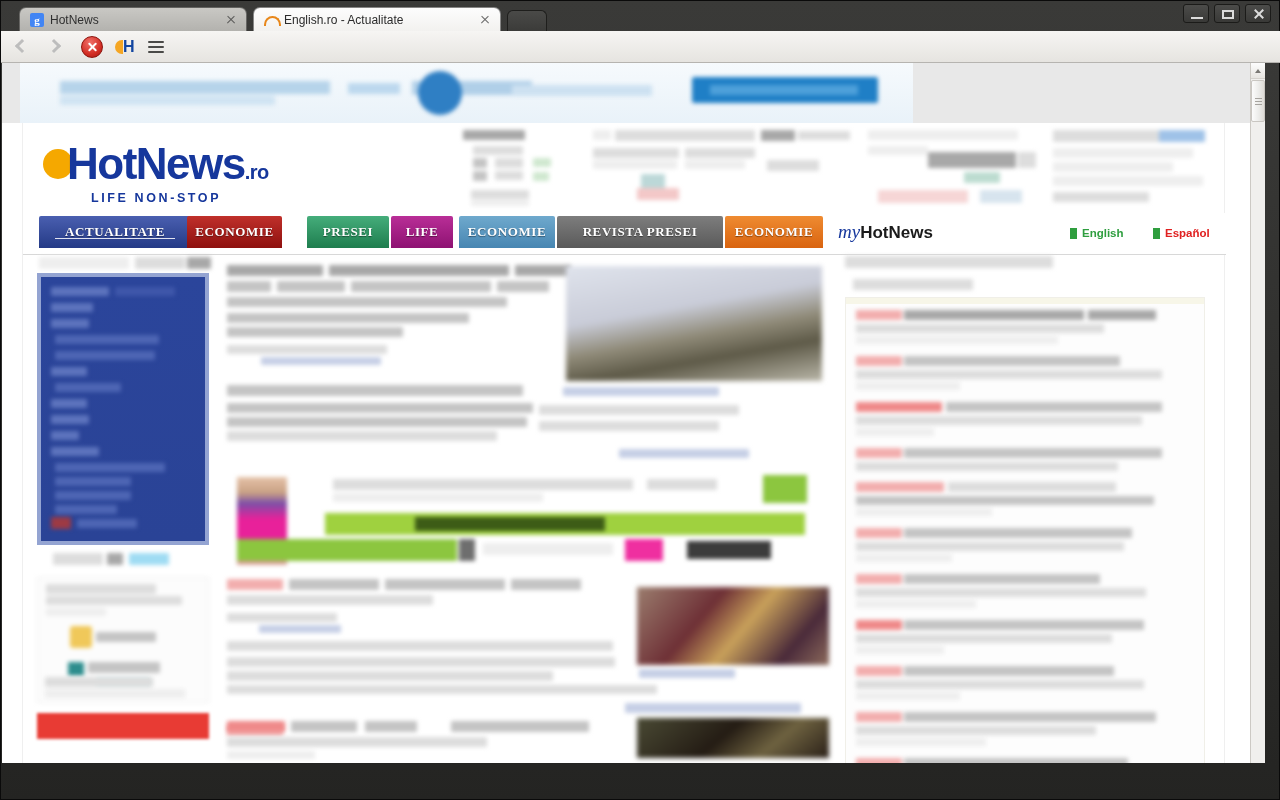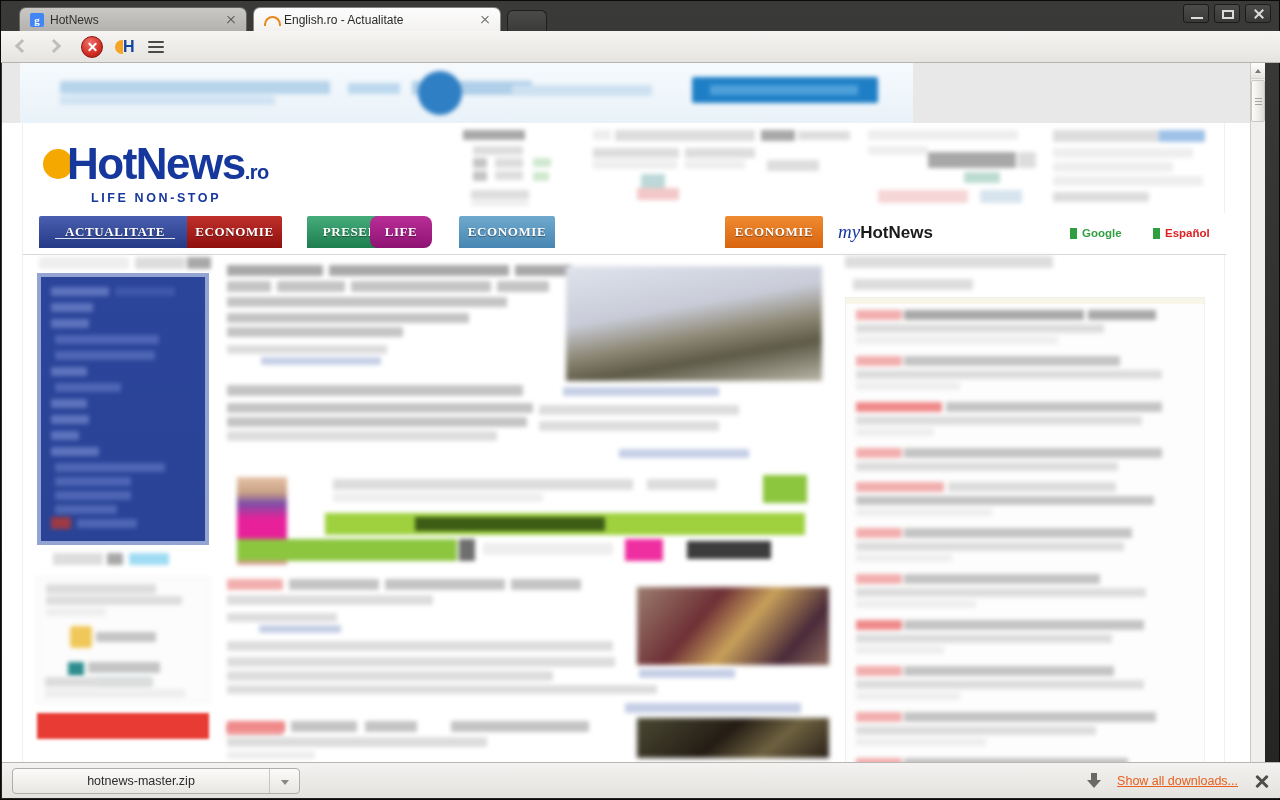--- a/index.html
+++ b/index.html
@@ -486,37 +486,40 @@
         <div id="nav">
           <div class="navitem active" style="left:16px;width:152px;background:linear-gradient(180deg,#4a5fb0,#243a86);">
             <span>ACTUALITATE</span>
           </div>
           <div class="navitem" style="left:164px;width:95px;background:linear-gradient(180deg,#c0302b,#8e100e);">
             <span>ECONOMIE</span>
           </div>
           <div class="navitem" style="left:284px;width:82px;background:linear-gradient(180deg,#45ad7b,#1e7d4e);">
             <span>PRESEI</span>
           </div>
-          <div class="navitem" style="left:347px;width:62px;background:linear-gradient(180deg,#b92e97,#8e1272);border-radius:8px;">
+          <div class="navitem" style="left:368px;width:62px;background:linear-gradient(180deg,#b92e97,#8e1272);">
             <span>LIFE</span>
           </div>
           <div class="navitem" style="left:436px;width:96px;background:linear-gradient(180deg,#6fa9cd,#4786b2);">
             <span>ECONOMIE</span>
           </div>
+          <div class="navitem" style="left:534px;width:166px;background:linear-gradient(180deg,#7d7d7d,#5a5a5a);">
+            <span>REVISTA PRESEI</span>
+          </div>
           <div class="navitem" style="left:702px;width:98px;background:linear-gradient(180deg,#ef8b31,#d96410);">
             <span>ECONOMIE</span>
           </div>
 
           <div id="myhotnews">
             <span class="my">my</span><span>HotNews</span>
           </div>
 
           <div class="langlink" style="left:1047px;color:#2f9e3f;">
             <span class="langflag"></span>
-            <span>Google</span>
+            <span>English</span>
           </div>
           <div class="langlink" style="left:1130px;color:#e02020;">
             <span class="langflag"></span>
             <span>Español</span>
           </div>
         </div>
 
         <div id="content">
 
           <div class="col" id="col-left">
@@ -728,30 +731,14 @@
     <div id="scrollbar">
       <div id="sb-up"></div>
       <div id="sb-thumb">
           <i></i>
           <i></i>
           <i></i>
         </div>
     </div>
   </div>
 
-  <div id="downloadbar">
-    <div id="dl-item">
-      <span id="dl-name">hotnews-master.zip</span>
-      <span id="dl-caret"></span>
-    </div>
-    <div id="dl-right">
-      <span id="dl-arrow">
-          <i></i>
-        </span>
-      <span id="dl-showall">Show all downloads...</span>
-      <span id="dl-close">
-          <i></i>
-          <i></i>
-        </span>
-    </div>
-  </div>
 
 </div>
 
 </body></html>

